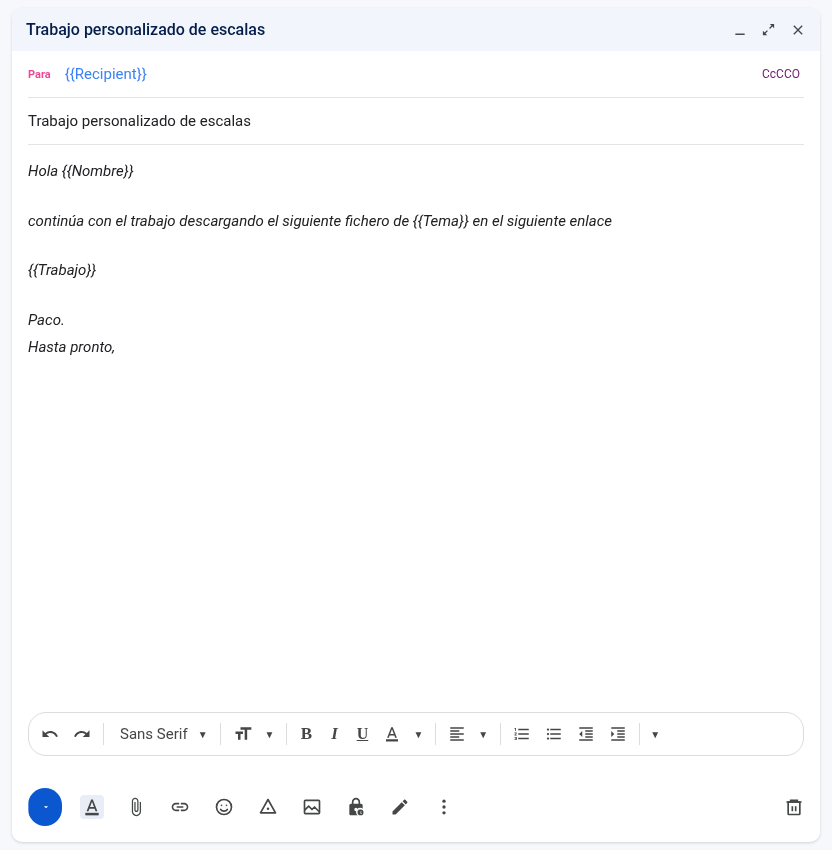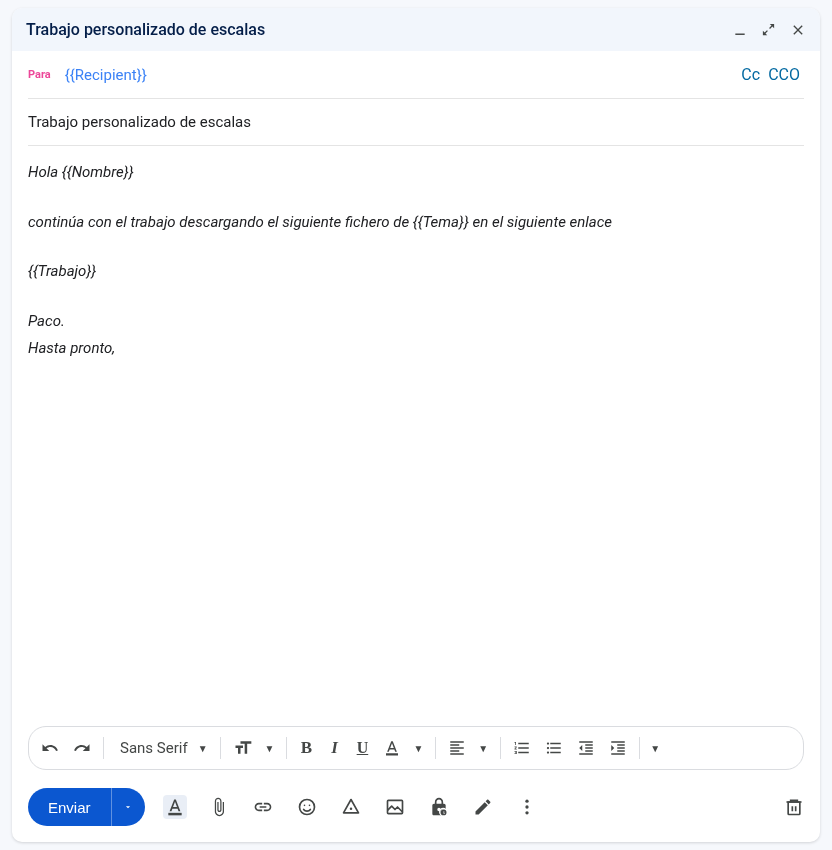--- a/index.html
+++ b/index.html
@@ -59,23 +59,23 @@
   font-size: 11px;
   font-weight: bold;
 }
 .row-to .recipient {
   flex: 1;
   font-size: 15px;
   color: #3b82f6;
 }
 .cc-bcc {
   display: flex;
-  gap: 8px;
-  color: #0369a1;
-  font-size: 16px;
+  gap: 0;
+  color: #701a75;
+  font-size: 12px;
 }
 .cc-bcc span { cursor: pointer; }
 .row-subject {
   margin: 0 16px;
   padding: 14px 0;
   border-bottom: 1px solid #e4e4e4;
   font-size: 15px;
   color: #202124;
 }
 .body-area {
@@ -83,21 +83,21 @@
   padding: 14px 16px;
   font-size: 15px;
   color: #202124;
   line-height: 1.7;
   overflow-y: auto;
   font-style: italic;
 }
 .body-area p { margin: 0 0 2px 0; }
 .body-area .gap { height: 22px; }
 .toolbar {
-  margin: 0 16px 10px 16px;
+  margin: 0 16px 24px 16px;
   border: 1px solid #dadce0;
   border-radius: 18px;
   display: flex;
   align-items: center;
   padding: 4px 6px;
   gap: 2px;
   height: 44px;
 }
 .toolbar .tb-btn {
   padding: 4px 6px;
@@ -294,21 +294,20 @@
       <svg width="18" height="18" viewBox="0 0 24 24" fill="currentColor">
           <path d="M3 21h18v-2H3v2zM3 8v8l4-4-4-4zm8 9h10v-2H11v2zM3 3v2h18V3H3zm8 6h10V7H11v2zm0 4h10v-2H11v2z"></path>
         </svg>
     </span>
     <div class="tb-sep"></div>
     <span class="caret">▼</span>
   </div>
 
   <div class="action-row">
     <div class="send-group">
-      <button class="send-btn">Enviar</button>
       <div class="send-more">
         <svg width="10" height="10" viewBox="0 0 24 24" fill="currentColor">
             <path d="M7 10l5 5 5-5z"></path>
           </svg>
       </div>
     </div>
 
     <div class="action-icons">
       <span class="abtn active">
         <svg width="20" height="20" viewBox="0 0 24 24" fill="currentColor">

